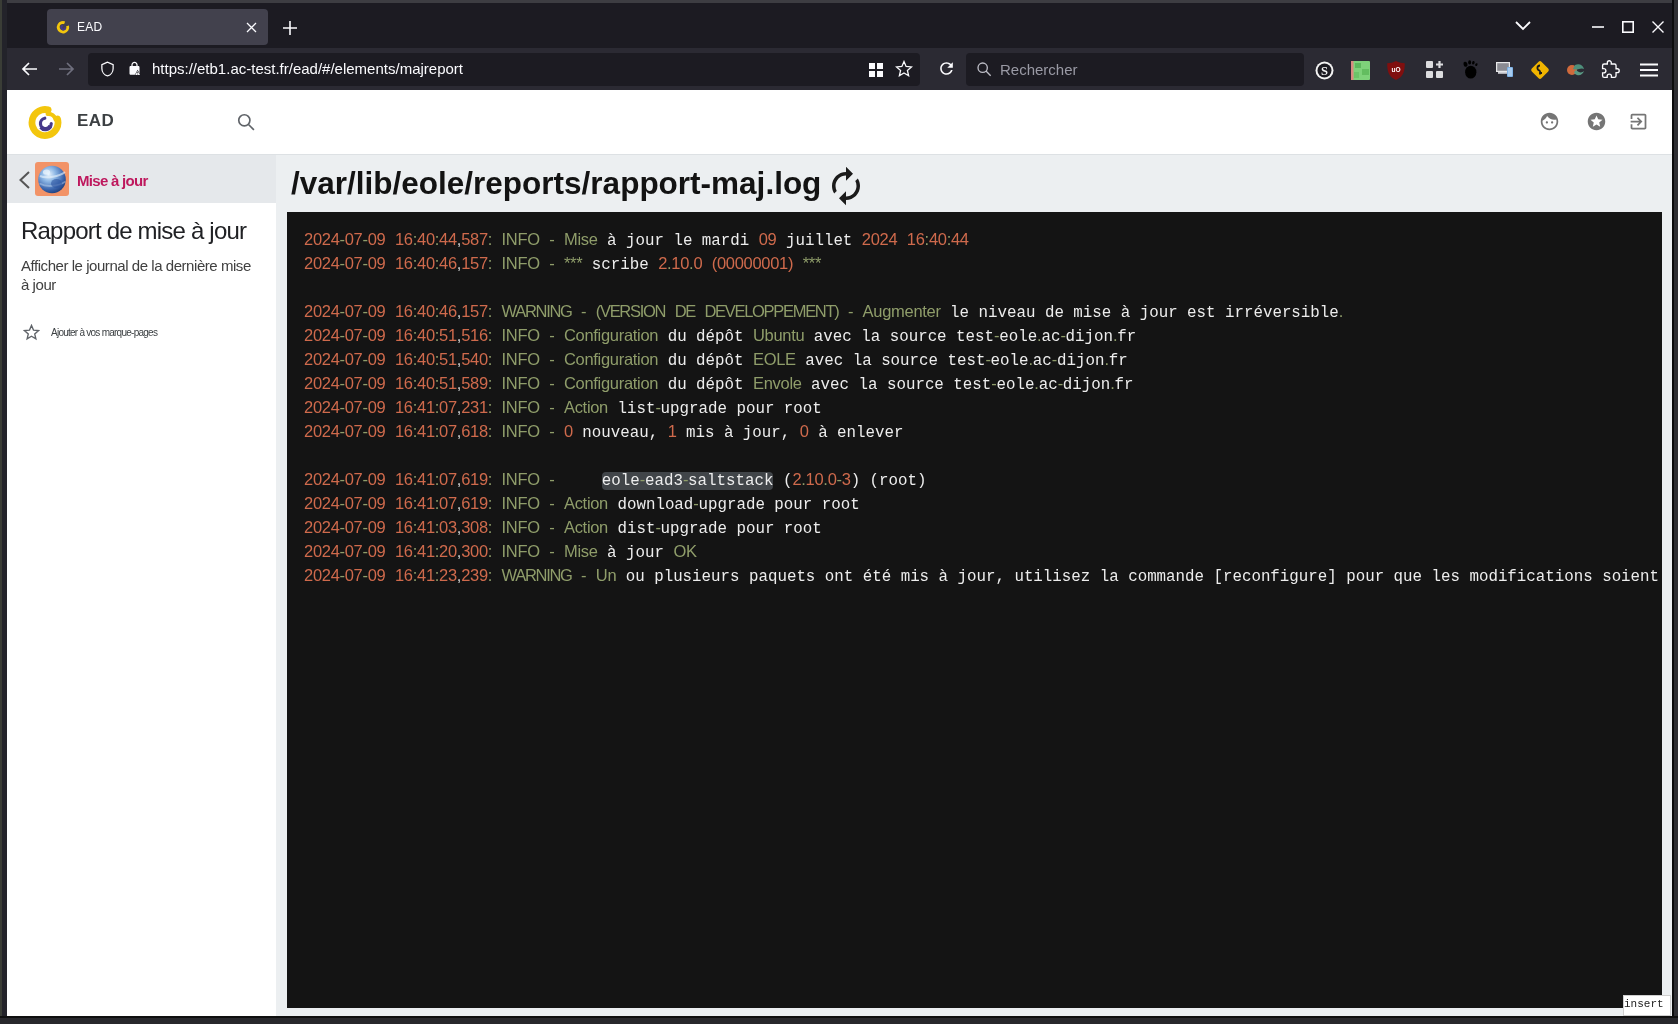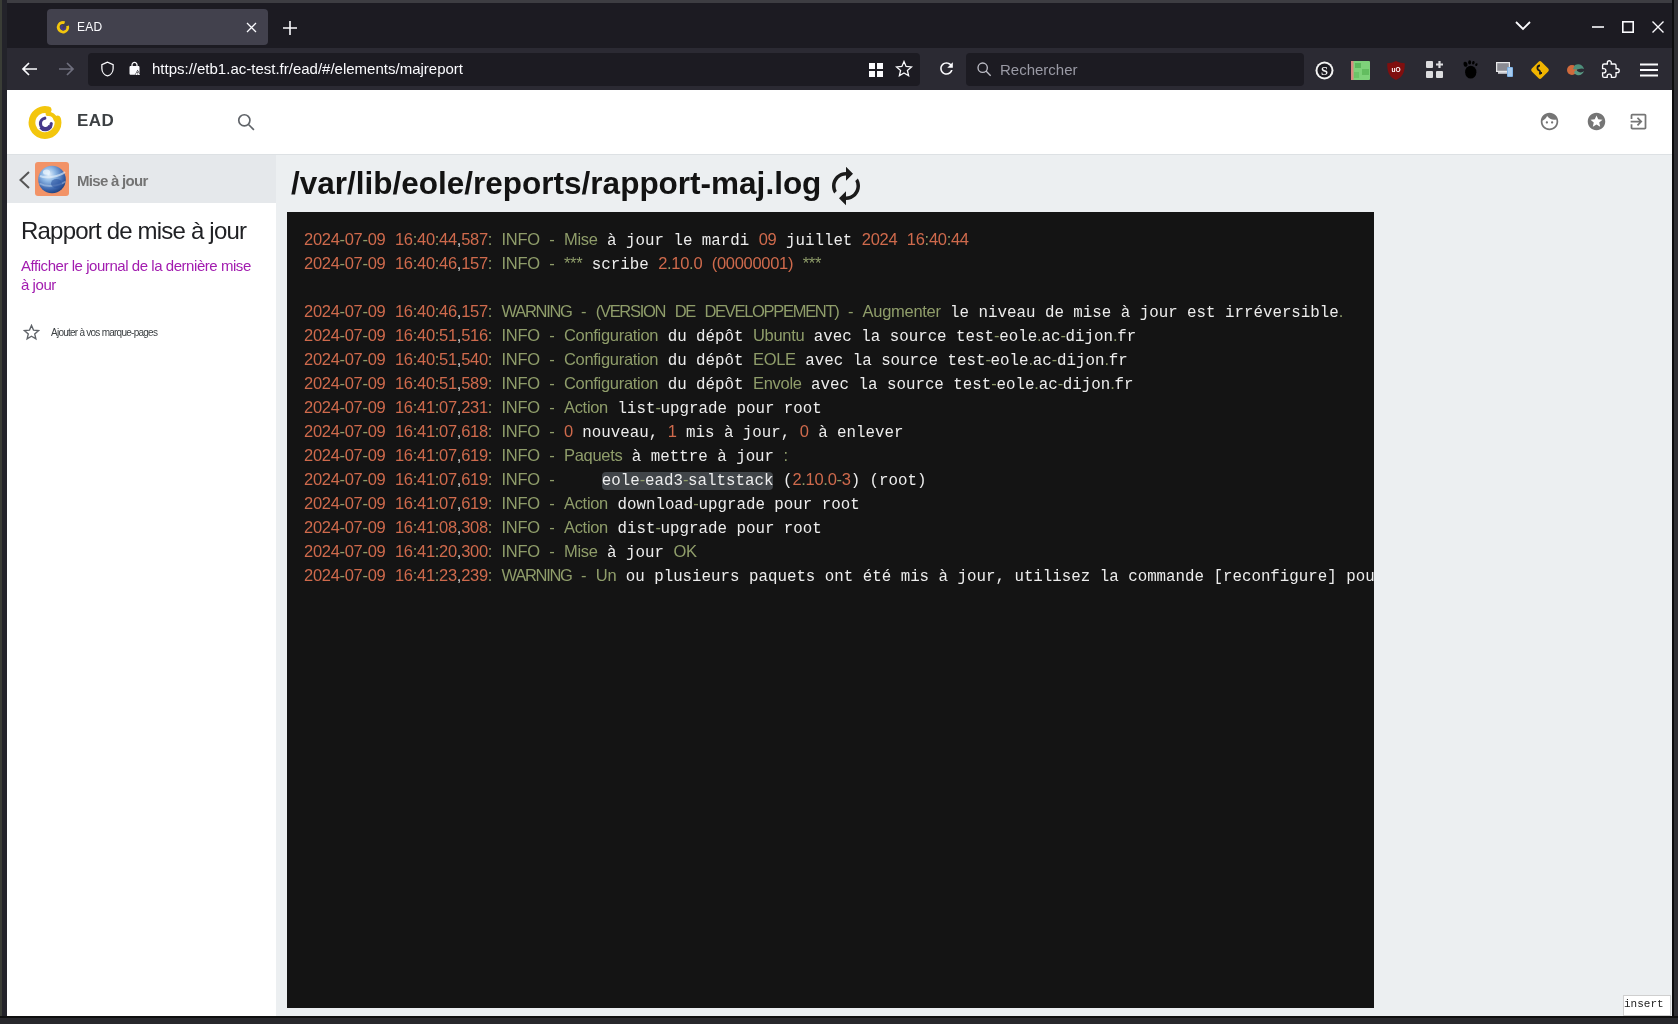--- a/index.html
+++ b/index.html
@@ -17,27 +17,27 @@
 #searchbox{left:966px;top:53px;width:338px;height:33px;background:#1c1b22;border-radius:4px}
 #searchtxt{left:1000px;top:61px;font-size:15px;color:#9a9aa5}
 
 #page{left:5px;top:90px;width:1667px;height:926px;background:#eceff1;overflow:hidden}
 
 #appheader{left:0;top:0;width:1667px;height:64px;background:#ffffff;border-bottom:1px solid #dde1e4}
 #eadtxt{left:72px;top:21px;font-size:17px;font-weight:bold;color:#3c4043;letter-spacing:.5px}
 #sidebar{left:0;top:65px;width:271px;height:861px;background:#ffffff}
 #menurow{left:0;top:65px;width:271px;height:48px;background:#e5e8eb}
 #chev{left:10px;top:81px;width:22px;height:18px}
-#menulbl{left:72px;top:82px;font-size:15px;font-weight:bold;color:#737373;letter-spacing:-0.7px}
+#menulbl{left:72px;top:82px;font-size:15px;font-weight:bold;color:#be185d;letter-spacing:-0.7px}
 #rapport{left:16px;top:127px;font-size:24px;color:#202124;letter-spacing:-0.8px}
-#afficher{left:16px;top:167px;width:235px;font-size:15px;line-height:18.5px;color:#a21caf;letter-spacing:-0.45px}
+#afficher{left:16px;top:167px;width:235px;font-size:15px;line-height:18.5px;color:#404040;letter-spacing:-0.45px}
 #ajouter{left:46px;top:237px;font-size:10px;color:#3c4043;letter-spacing:-0.75px}
 
 #title{left:286px;top:78px;font-size:31.5px;font-weight:bold;color:#131313;white-space:nowrap;transform-origin:0 50%;line-height:30px}
-#logbox{left:282px;top:122px;width:1087px;height:796px;background:#141414;overflow:hidden}
+#logbox{left:282px;top:122px;width:1375px;height:796px;background:#141414;overflow:hidden}
 .ll{position:absolute;left:17px;white-space:pre;font-family:"Liberation Mono",monospace;font-size:15.8px;color:#ededed;line-height:19px}
 .ll i{font-style:normal;font-family:"Liberation Sans",sans-serif;color:#CF6A4C;letter-spacing:-0.3px;font-size:16.5px}
 .ll b{font-weight:normal;font-family:"Liberation Sans",sans-serif;color:#8F9D6A;letter-spacing:-0.3px;font-size:16.5px}
 .ll u{text-decoration:none;font-family:"Liberation Sans",sans-serif;color:#cfcfcf;letter-spacing:-0.3px;font-size:16.5px}
 .ll s{text-decoration:none;background:#414549;border-radius:4px}
 .ll .k{letter-spacing:-1.3px}
 #insert{left:1618px;top:905px;width:46px;height:19px;background:#fff;border:1px solid #cfcfcf;color:#222;font-family:"Liberation Mono",monospace;font-size:11px;line-height:17px;}
 
 #bleft{left:0;top:0;width:5px;height:1024px;background:#23232a;border-left:2px solid #3a3d36}
 #bright{left:1672px;top:0;width:6px;height:1024px;background:#2f2f33;border-left:2px solid #0c0c0d}
@@ -225,24 +225,23 @@
 
   <div class="abs" id="logbox">
 <div class="ll" style="top:17.5px"><i>2024</i><b>-</b><i>07</i><b>-</b><i>09</i> <i>16</i><b>:</b><i>40</i><b>:</b><i>44</i><u>,</u><i>587</i><b>:</b> <b>INFO</b> <b>-</b> <b>Mise</b> à jour le mardi <i>09</i> juillet <i>2024</i> <i>16</i><b>:</b><i>40</i><b>:</b><i>44</i></div>
 <div class="ll" style="top:41.5px"><i>2024</i><b>-</b><i>07</i><b>-</b><i>09</i> <i>16</i><b>:</b><i>40</i><b>:</b><i>46</i><u>,</u><i>157</i><b>:</b> <b>INFO</b> <b>-</b> <b>***</b> scribe <i>2</i><b>.</b><i>10</i><b>.</b><i>0</i> <i>(00000001)</i> <b>***</b></div>
 <div class="ll" style="top:89.5px"><i>2024</i><b>-</b><i>07</i><b>-</b><i>09</i> <i>16</i><b>:</b><i>40</i><b>:</b><i>46</i><u>,</u><i>157</i><b>:</b> <b class="k">WARNING</b> <b>-</b> <b class="k">(VERSION</b> <b class="k">DE</b> <b class="k">DEVELOPPEMENT)</b> <b>-</b> <b>Augmenter</b> le niveau de mise à jour est irréversible<b>.</b></div>
 <div class="ll" style="top:113.5px"><i>2024</i><b>-</b><i>07</i><b>-</b><i>09</i> <i>16</i><b>:</b><i>40</i><b>:</b><i>51</i><u>,</u><i>516</i><b>:</b> <b>INFO</b> <b>-</b> <b>Configuration</b> du dépôt <b>Ubuntu</b> avec la source test<b>-</b>eole<b>.</b>ac<b>-</b>dijon<b>.</b>fr</div>
 <div class="ll" style="top:137.5px"><i>2024</i><b>-</b><i>07</i><b>-</b><i>09</i> <i>16</i><b>:</b><i>40</i><b>:</b><i>51</i><u>,</u><i>540</i><b>:</b> <b>INFO</b> <b>-</b> <b>Configuration</b> du dépôt <b>EOLE</b> avec la source test<b>-</b>eole<b>.</b>ac<b>-</b>dijon<b>.</b>fr</div>
 <div class="ll" style="top:161.5px"><i>2024</i><b>-</b><i>07</i><b>-</b><i>09</i> <i>16</i><b>:</b><i>40</i><b>:</b><i>51</i><u>,</u><i>589</i><b>:</b> <b>INFO</b> <b>-</b> <b>Configuration</b> du dépôt <b>Envole</b> avec la source test<b>-</b>eole<b>.</b>ac<b>-</b>dijon<b>.</b>fr</div>
 <div class="ll" style="top:185.5px"><i>2024</i><b>-</b><i>07</i><b>-</b><i>09</i> <i>16</i><b>:</b><i>41</i><b>:</b><i>07</i><u>,</u><i>231</i><b>:</b> <b>INFO</b> <b>-</b> <b>Action</b> list<b>-</b>upgrade pour root</div>
 <div class="ll" style="top:209.5px"><i>2024</i><b>-</b><i>07</i><b>-</b><i>09</i> <i>16</i><b>:</b><i>41</i><b>:</b><i>07</i><u>,</u><i>618</i><b>:</b> <b>INFO</b> <b>-</b> <i>0</i> nouveau, <i>1</i> mis à jour, <i>0</i> à enlever</div>
-<div class="ll" style="top:233.5px"><i>2024</i><b>-</b><i>07</i><b>-</b><i>09</i> <i>16</i><b>:</b><i>41</i><b>:</b><i>07</i><u>,</u><i>619</i><b>:</b> <b>INFO</b> <b>-</b> <b>Paquets</b> à mettre à jour <b>:</b></div>
 <div class="ll" style="top:257.5px"><i>2024</i><b>-</b><i>07</i><b>-</b><i>09</i> <i>16</i><b>:</b><i>41</i><b>:</b><i>07</i><u>,</u><i>619</i><b>:</b> <b>INFO</b> <b>-</b>     <s>eole<b>-</b>ead3<b>-</b>saltstack</s> (<i>2</i><b>.</b><i>10</i><b>.</b><i>0</i><b>-</b><i>3</i>) (root)</div>
 <div class="ll" style="top:281.5px"><i>2024</i><b>-</b><i>07</i><b>-</b><i>09</i> <i>16</i><b>:</b><i>41</i><b>:</b><i>07</i><u>,</u><i>619</i><b>:</b> <b>INFO</b> <b>-</b> <b>Action</b> download<b>-</b>upgrade pour root</div>
-<div class="ll" style="top:305.5px"><i>2024</i><b>-</b><i>07</i><b>-</b><i>09</i> <i>16</i><b>:</b><i>41</i><b>:</b><i>08</i><u>,</u><i>308</i><b>:</b> <b>INFO</b> <b>-</b> <b>Action</b> dist<b>-</b>upgrade pour root</div>
+<div class="ll" style="top:305.5px"><i>2024</i><b>-</b><i>07</i><b>-</b><i>09</i> <i>16</i><b>:</b><i>41</i><b>:</b><i>03</i><u>,</u><i>308</i><b>:</b> <b>INFO</b> <b>-</b> <b>Action</b> dist<b>-</b>upgrade pour root</div>
 <div class="ll" style="top:329.5px"><i>2024</i><b>-</b><i>07</i><b>-</b><i>09</i> <i>16</i><b>:</b><i>41</i><b>:</b><i>20</i><u>,</u><i>300</i><b>:</b> <b>INFO</b> <b>-</b> <b>Mise</b> à jour <b>OK</b></div>
 <div class="ll" style="top:353.5px"><i>2024</i><b>-</b><i>07</i><b>-</b><i>09</i> <i>16</i><b>:</b><i>41</i><b>:</b><i>23</i><u>,</u><i>239</i><b>:</b> <b class="k">WARNING</b> <b>-</b> <b>Un</b> ou plusieurs paquets ont été mis à jour, utilisez la commande [reconfigure] pour que les modifications soient prises en compte</div>
 
   </div>
   <div class="abs" id="insert">insert</div>
 </div>
 <div class="abs" id="bleft"></div>
 <div class="abs" id="bright"></div>
 <div class="abs" id="bbottom"></div>
 

